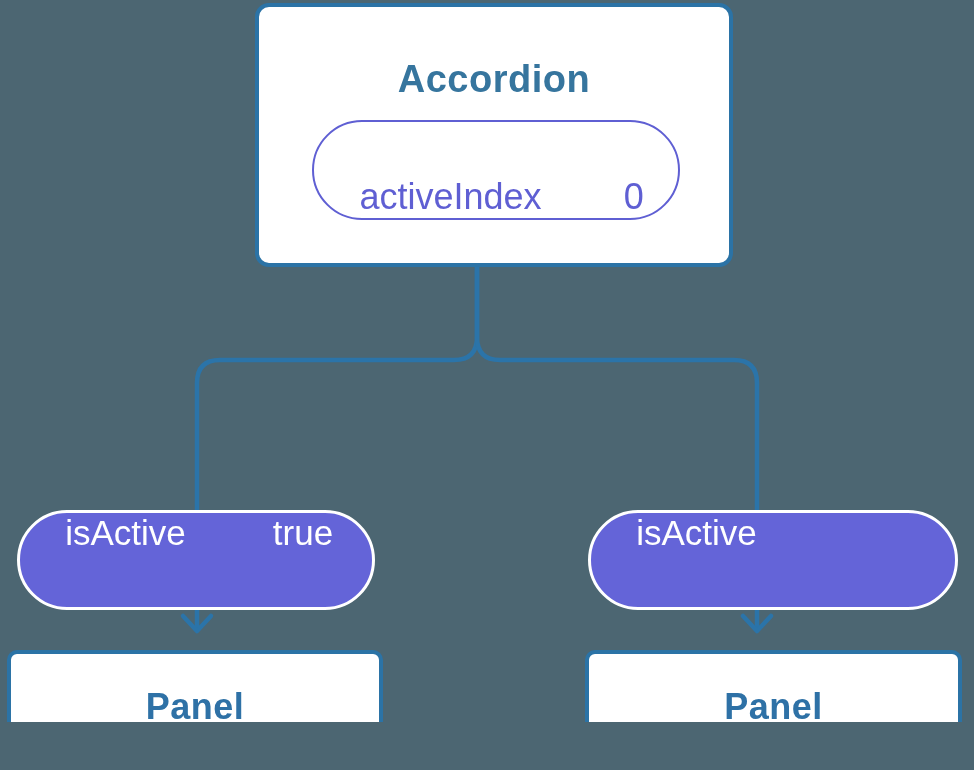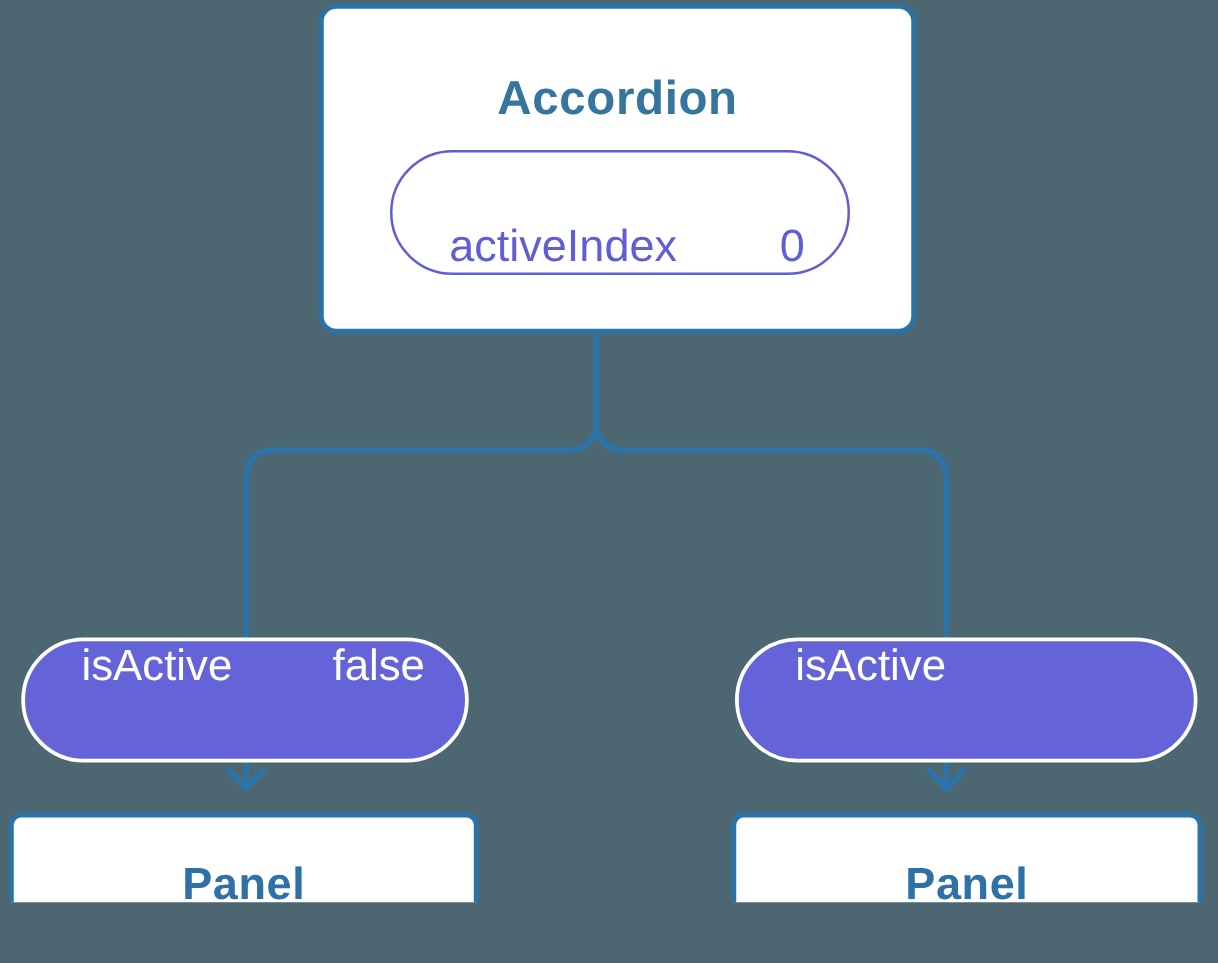--- a/index.html
+++ b/index.html
@@ -142,21 +142,21 @@
     <div class="state-pill">
       <span class="pill-name-sec">activeIndex</span>
       <span class="pill-sep"></span>
       <span class="pill-value-sec">0</span>
     </div>
   </div>
 
   <div class="prop-pill left">
     <span class="pill-name-sec">isActive</span>
     <span class="pill-sep"></span>
-    <span class="pill-value-sec">false</span>
+    <span class="pill-value-sec">true</span>
   </div>
 
   <div class="prop-pill right">
     <span class="pill-name-sec">isActive</span>
     <span class="pill-sep"></span>
   </div>
 
   <div class="panel-node left">
     <span>Panel</span>
   </div>

